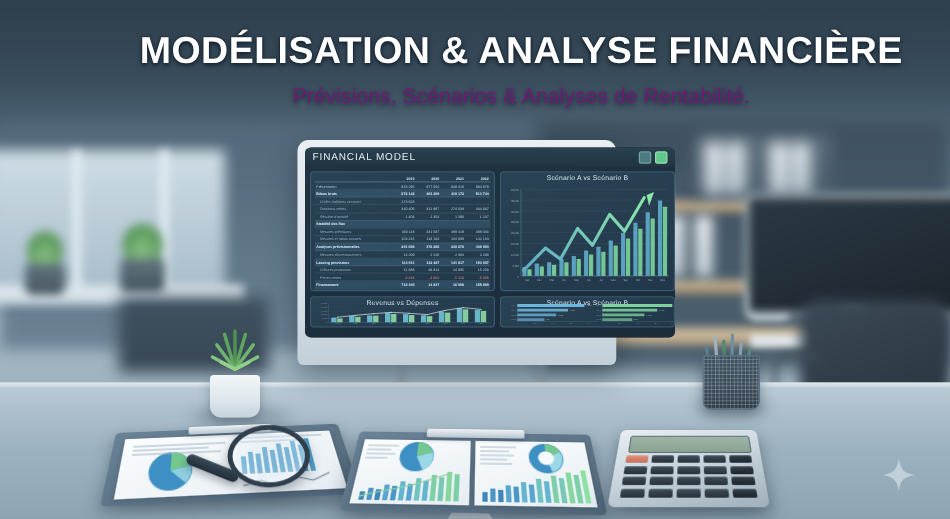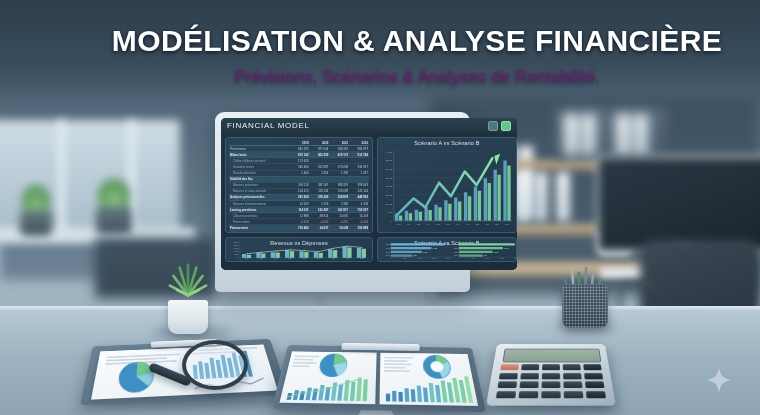--- a/index.html
+++ b/index.html
@@ -72,21 +72,21 @@
     background:linear-gradient(180deg,#e0eaf0,#c1d1db);}
 
   
   .hdr{position:absolute;left:0;top:0;width:760px;text-align:center;z-index:40;padding-left:37px;}
   .title{margin-top:24px;font-size:30px;font-weight:bold;color:#fff;letter-spacing:.4px;
     text-shadow:0 2px 4px rgba(10,22,34,.85),0 0 2px rgba(10,22,34,.6);}
   .subtitle{margin-top:9px;font-size:17px;color:#701a75;font-weight:400;
     text-shadow:0 2px 4px rgba(10,22,34,.8);}
 
   
-  .monitor{position:absolute;left:215px;top:112px;width:255px;height:180px;z-index:30;}
+  .monitor{position:absolute;left:238px;top:112px;width:255px;height:180px;z-index:30;}
   .mon-body{position:absolute;inset:0;background:linear-gradient(180deg,#e9eff3 0%,#d5dfe6 70%,#c2cfd8 100%);
     border-radius:9px 9px 5px 5px;box-shadow:0 8px 22px rgba(20,35,50,.45);}
   .mon-bezel{position:absolute;left:6px;top:6px;width:296px;height:152px;
     background:#16212b;border-radius:5px;padding:0;overflow:hidden;}
   .mon-chin{position:absolute;left:0;bottom:0;width:308px;height:22px;}
   .mon-stand{position:absolute;left:126px;top:292px;width:56px;height:28px;
     background:linear-gradient(180deg,#dfe7ec,#c0ccd5);
     clip-path:polygon(30% 0,70% 0,100% 100%,0 100%);}
 
   

